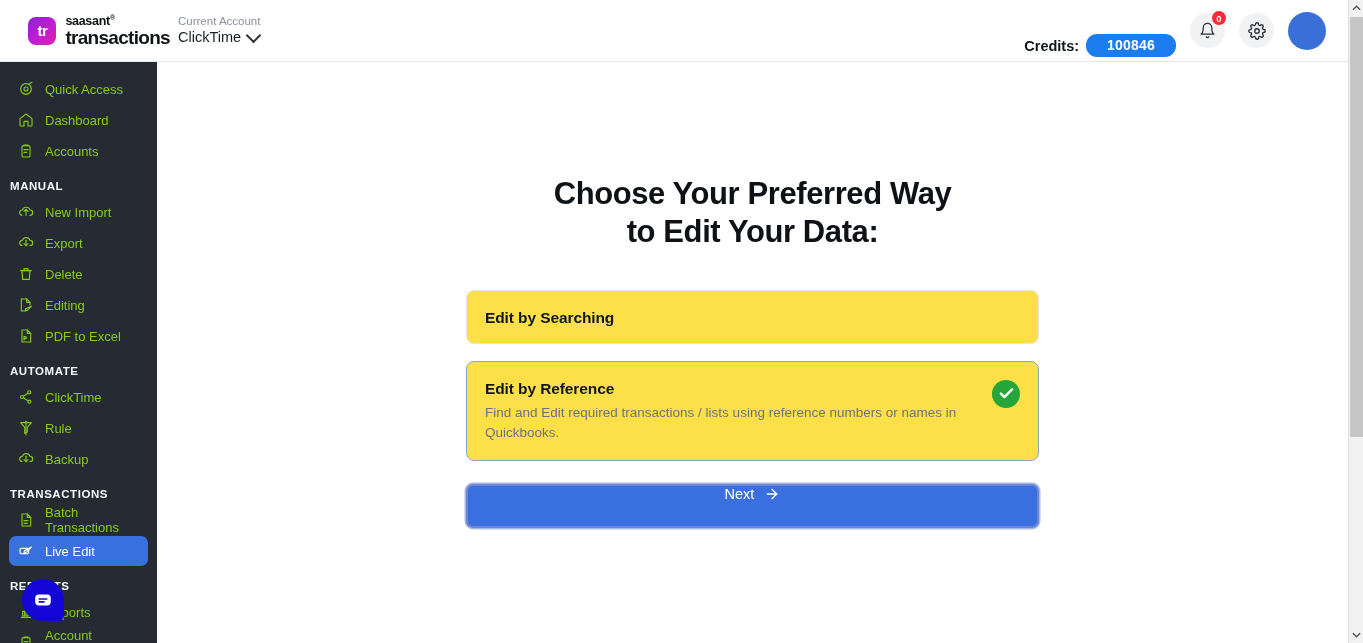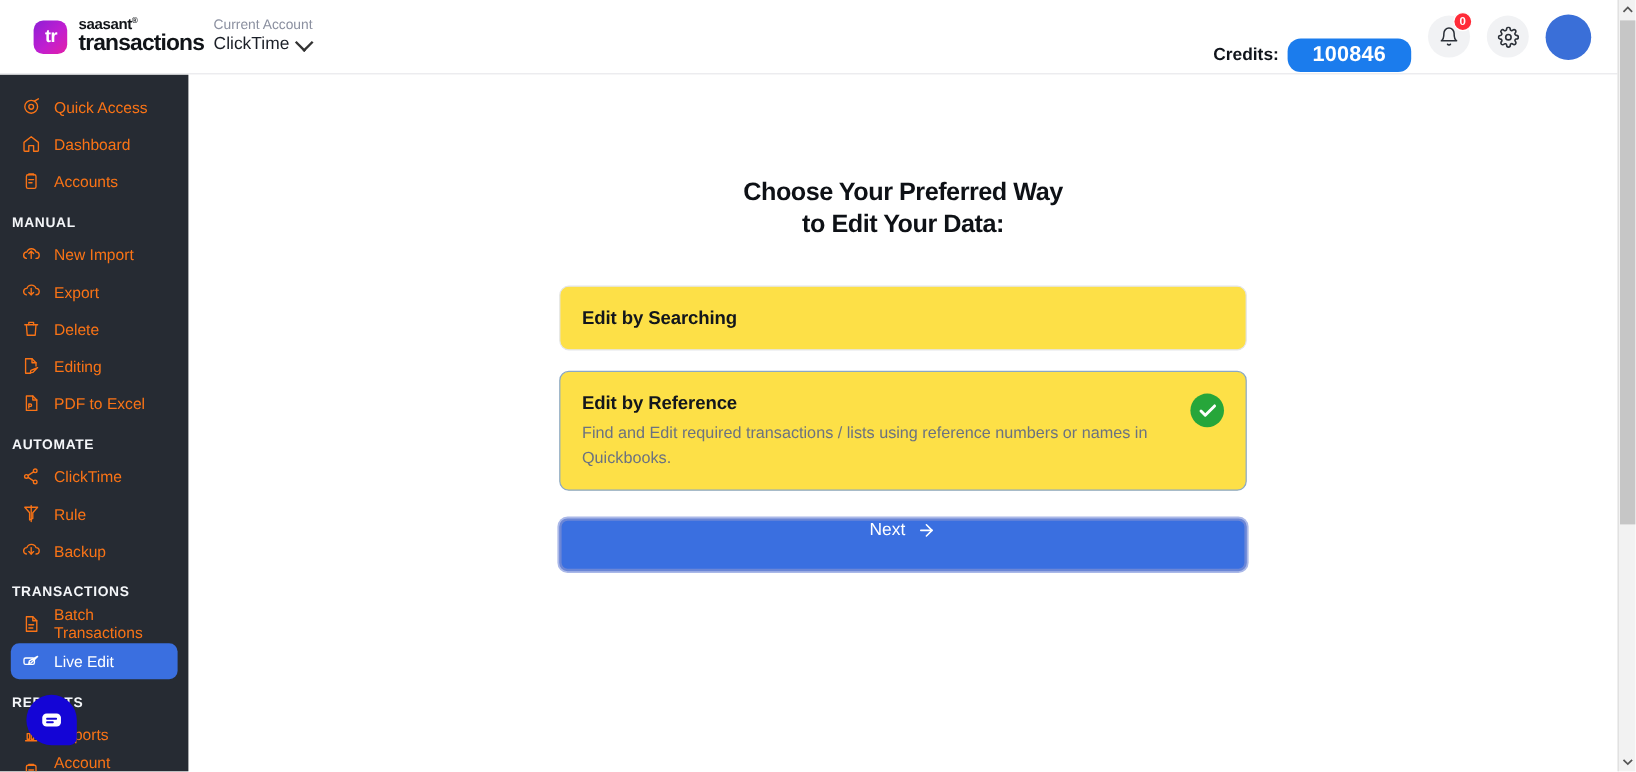--- a/index.html
+++ b/index.html
@@ -34,21 +34,21 @@
   .acct-label { font-size:11.5px; color:#8b90a0; }
   .acct-row { display:flex; align-items:center; gap:7px; margin-top:1px; }
   .acct-name { font-size:14.5px; color:#1b1f27; }
   .chev { width:11px; height:11px; border-right:2px solid #333; border-bottom:2px solid #333;
           transform:rotate(45deg); margin-top:-5px; }
 
   .hdr-right { margin-left:auto; display:flex; align-items:center; gap:14px; padding-right:22px; }
   .credits-wrap { display:flex; align-items:center; gap:7px;margin-top:30px; }
   .credits-label { font-size:14.5px; font-weight:bold; color:#10141b; }
   .credits-pill {
-    background:#1b7ced; color:#fff; font-size:18px; font-weight:600;
+    background:#1b7ced; color:#fff; font-size:14px; font-weight:600;
     border-radius:11px; padding:3px 21px 4px; letter-spacing:0.2px;
   }
   .icon-btn {
     position:relative; width:35px; height:35px; border-radius:50%;
     background:#f1f2f4; display:flex; align-items:center; justify-content:center;
   }
   .badge {
     position:absolute; top:-3px; right:-2px; min-width:16px; height:16px;
     background:#ff2b38; color:#fff; border-radius:50%;
     font-size:9.5px; font-weight:bold;
@@ -58,35 +58,35 @@
   .avatar { width:38px; height:38px; border-radius:50%; background:#3a6fd8; }
 
   
   .sidebar {
     position:absolute; top:62px; left:0; width:157px; height:581px;
     background:#262b33; padding:12px 0 0 0; overflow:hidden; z-index:10;
   }
   .nav-item {
     display:flex; align-items:center; gap:11px;
     height:30px; margin:0 9px 1px 9px; padding-left:9px;
-    border-radius:7px; color:#f97316; font-size:13px;
+    border-radius:7px; color:#84cc16; font-size:13px;
   }
   .nav-item.active { background:#3a6fe0; color:#fff; }
   .nav-ico { width:16px; height:16px; flex:0 0 16px; display:flex; align-items:center; justify-content:center; }
   .nav-ico svg { display:block; }
   .sec-head {
     font-size:11.5px; font-weight:bold; color:#f4f6f9;
     letter-spacing:0.55px; padding:13px 0 5px 10px;
   }
 
   
   .main { position:absolute; top:62px; left:157px; width:1191px; height:581px; background:#fff; }
   .title {
-    text-align:center; margin-top:86px;
-    font-size:21px; font-weight:bold; color:#0e1116;
+    text-align:center; margin-top:113px;
+    font-size:31px; font-weight:bold; color:#0e1116;
     line-height:1.22; letter-spacing:-0.4px;
   }
   .cards { width:573px; margin:39px auto 0; }
   .card {
     border:1px solid #e3e5e9; border-radius:8px;
     padding:18px 18px 16px; background:#fde047; position:relative;
   }
   .card.selected { border:1.5px solid #8aa8c6; }
   .card + .card { margin-top:17px; }
   .card-title { font-size:15.5px; font-weight:bold; color:#12161c; letter-spacing:-0.1px; }

